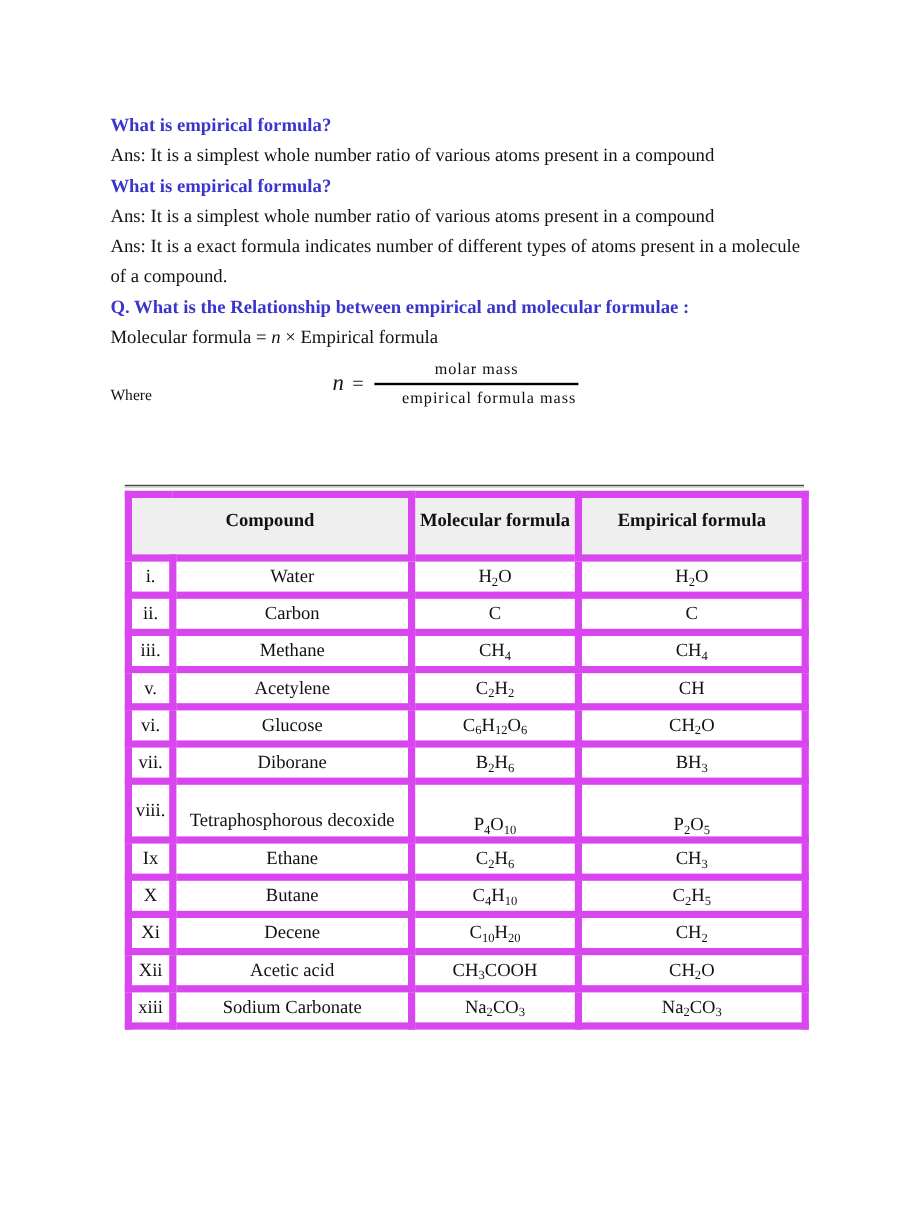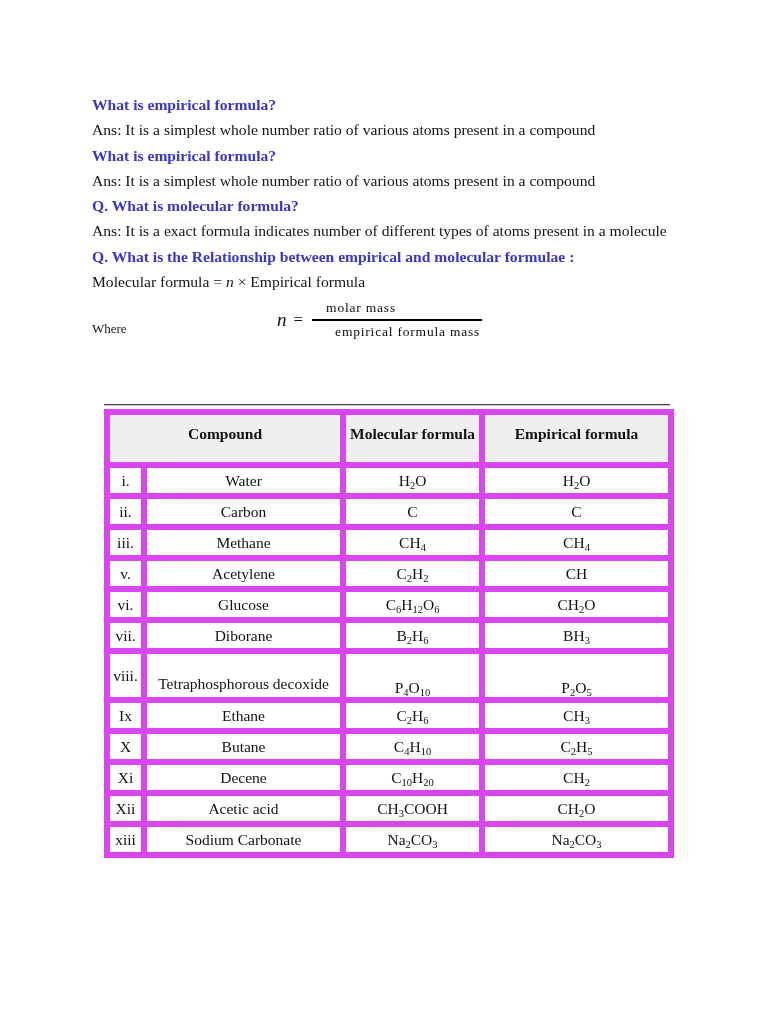--- a/index.html
+++ b/index.html
@@ -15,21 +15,21 @@
   }
   .qa .line { white-space:nowrap; }
   .qa .question { color:var(--blue); font-weight:bold; }
   .qa .it { font-style:italic; }
   
   .eqrow { position:absolute; left:92px; top:300px; height:56px; width:480px; }
   .where { position:absolute; left:0; top:21px; font-size:13px; }
   .eq { position:absolute; left:185px; top:0; display:flex; align-items:center; }
   .eq .var { font-style:italic; font-size:19px; }
   .eq .eqsign { font-size:17px; margin:0 9px 0 7px; }
-  .frac { display:inline-block; text-align:left; font-size:13.5px; letter-spacing:0.8px; color:#0d0d0d; }
+  .frac { display:inline-block; text-align:center; font-size:13.5px; letter-spacing:0.8px; color:#0d0d0d; }
   .frac .num { display:block; padding:0 14px 3px; border-bottom:2px solid #000; }
   .frac .den { display:block; padding:3px 2px 0;margin-left:21px; }
   
   .table-topline {
     position:absolute; left:104px; top:404px; width:566px; height:2px;
     background:#454545; border-bottom:1px solid #c9c9c9;
   }
   table.compounds {
     position:absolute; left:104px; top:409px;
     border-collapse:collapse; table-layout:fixed;
@@ -53,22 +53,22 @@
 </head>
 <body>
 
 <div class="page">
 
   <div class="qa">
       <div class="line question">What is empirical formula?</div>
       <div class="line answer">Ans: It is a simplest whole number ratio of various atoms present in a compound</div>
       <div class="line question">What is empirical formula?</div>
       <div class="line answer">Ans: It is a simplest whole number ratio of various atoms present in a compound</div>
-      <div class="line question">Q. What is molecular formula?</div>
       <div class="line answer">Ans: It is a exact formula indicates number of different types of atoms present in a molecule</div>
+      <div class="line answer">of a compound.</div>
       <div class="line question">Q. What is the Relationship between empirical and molecular formulae :</div>
       <div class="line answer"><span>Molecular formula = </span><span class="it">n</span><span> × Empirical formula</span></div>
     </div>
 
   <div class="eqrow">
     <span class="where">Where</span>
     <span class="eq">
       <span class="var">n</span>
       <span class="eqsign">=</span>
       <span class="frac">

